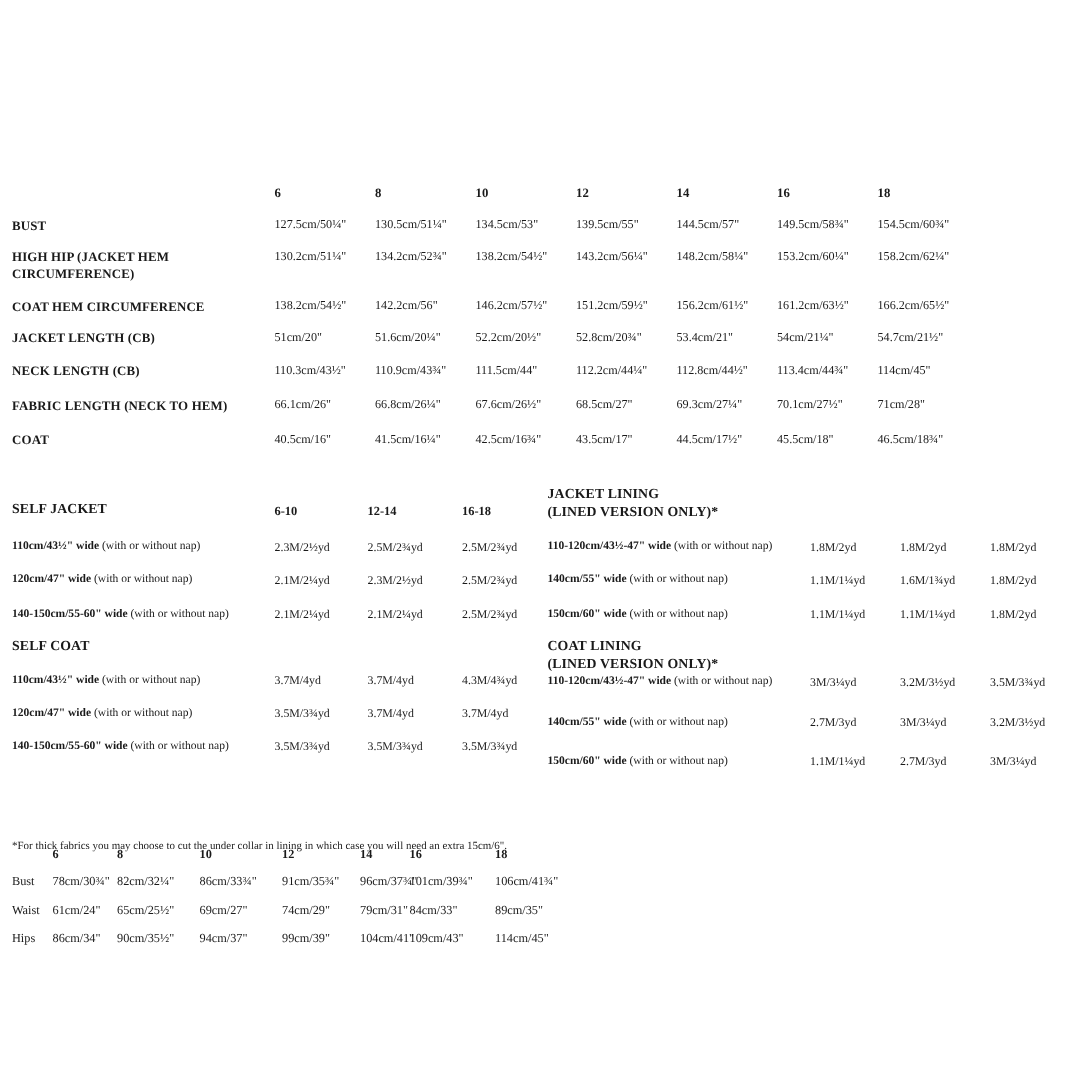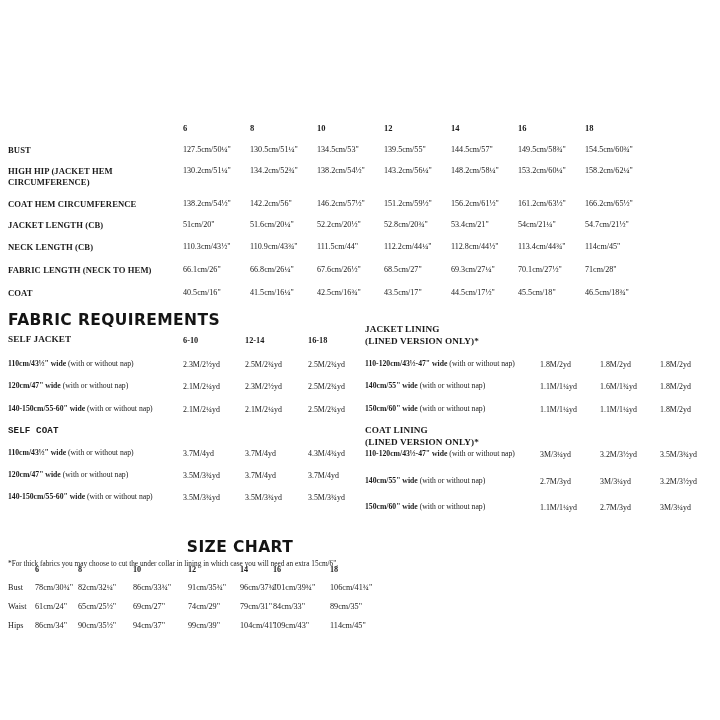--- a/index.html
+++ b/index.html
@@ -179,40 +179,39 @@
       <div class="cell fm-rowlabel" style="left: 8px; top: 288px; width: 170px; white-space: normal;">COAT</div>
       <div class="cell fm-val" style="left: 183px; top: 288px;">40.5cm/16"</div>
       <div class="cell fm-val" style="left: 250px; top: 288px;">41.5cm/16¼"</div>
       <div class="cell fm-val" style="left: 317px; top: 288px;">42.5cm/16¾"</div>
       <div class="cell fm-val" style="left: 384px; top: 288px;">43.5cm/17"</div>
       <div class="cell fm-val" style="left: 451px; top: 288px;">44.5cm/17½"</div>
       <div class="cell fm-val" style="left: 518px; top: 288px;">45.5cm/18"</div>
       <div class="cell fm-val" style="left: 585px; top: 288px;">46.5cm/18¾"</div>
     </div>
 
-  <div class="section-title title-fabric">FABRIC REQUIREMENTS</div>
 
   <div id="fr-table">
       <div class="cell fr-group" style="left: 8px; top: 334px; width: 200px; white-space: pre-line;">SELF JACKET</div>
       <div class="cell fr-head" style="left: 183px; top: 336px;">6-10</div>
       <div class="cell fr-head" style="left: 245px; top: 336px;">12-14</div>
       <div class="cell fr-head" style="left: 308px; top: 336px;">16-18</div>
       <div class="cell fr-label" style="left: 8px; top: 360px; width: 180px; white-space: normal;"><b>110cm/43½" wide </b>(with or without nap)</div>
       <div class="cell fr-val" style="left: 183px; top: 360px;">2.3M/2½yd</div>
       <div class="cell fr-val" style="left: 245px; top: 360px;">2.5M/2¾yd</div>
       <div class="cell fr-val" style="left: 308px; top: 360px;">2.5M/2¾yd</div>
       <div class="cell fr-label" style="left: 8px; top: 382px; width: 180px; white-space: normal;"><b>120cm/47" wide </b>(with or without nap)</div>
       <div class="cell fr-val" style="left: 183px; top: 382px;">2.1M/2¼yd</div>
       <div class="cell fr-val" style="left: 245px; top: 382px;">2.3M/2½yd</div>
       <div class="cell fr-val" style="left: 308px; top: 382px;">2.5M/2¾yd</div>
       <div class="cell fr-label" style="left: 8px; top: 405px; width: 180px; white-space: normal;"><b>140-150cm/55-60" wide </b>(with or without nap)</div>
       <div class="cell fr-val" style="left: 183px; top: 405px;">2.1M/2¼yd</div>
       <div class="cell fr-val" style="left: 245px; top: 405px;">2.1M/2¼yd</div>
       <div class="cell fr-val" style="left: 308px; top: 405px;">2.5M/2¾yd</div>
-      <div class="cell fr-group" style="left: 8px; top: 425px; width: 200px; white-space: pre-line; font-family: Liberation Mono, monospace;">SELF COAT</div>
+      <div class="cell fr-group" style="left: 8px; top: 425px; width: 200px; white-space: pre-line;">SELF COAT</div>
       <div class="cell fr-label" style="left: 8px; top: 449px; width: 180px; white-space: normal;"><b>110cm/43½" wide </b>(with or without nap)</div>
       <div class="cell fr-val" style="left: 183px; top: 449px;">3.7M/4yd</div>
       <div class="cell fr-val" style="left: 245px; top: 449px;">3.7M/4yd</div>
       <div class="cell fr-val" style="left: 308px; top: 449px;">4.3M/4¾yd</div>
       <div class="cell fr-label" style="left: 8px; top: 471px; width: 180px; white-space: normal;"><b>120cm/47" wide </b>(with or without nap)</div>
       <div class="cell fr-val" style="left: 183px; top: 471px;">3.5M/3¾yd</div>
       <div class="cell fr-val" style="left: 245px; top: 471px;">3.7M/4yd</div>
       <div class="cell fr-val" style="left: 308px; top: 471px;">3.7M/4yd</div>
       <div class="cell fr-label" style="left: 8px; top: 493px; width: 180px; white-space: normal;"><b>140-150cm/55-60" wide </b>(with or without nap)</div>
       <div class="cell fr-val" style="left: 183px; top: 493px;">3.5M/3¾yd</div>
@@ -243,21 +242,20 @@
       <div class="cell fr-val" style="left: 600px; top: 477px;">3M/3¼yd</div>
       <div class="cell fr-val" style="left: 660px; top: 477px;">3.2M/3½yd</div>
       <div class="cell fr-label" style="left: 365px; top: 503px; width: 180px; white-space: normal;"><b>150cm/60" wide </b>(with or without nap)</div>
       <div class="cell fr-val" style="left: 540px; top: 503px;">1.1M/1¼yd</div>
       <div class="cell fr-val" style="left: 600px; top: 503px;">2.7M/3yd</div>
       <div class="cell fr-val" style="left: 660px; top: 503px;">3M/3¼yd</div>
     </div>
 
   <div class="footnote">*For thick fabrics you may choose to cut the under collar in lining in which case you will need an extra 15cm/6".</div>
 
-  <div class="section-title title-size">SIZE CHART</div>
 
   <div id="sc-table">
       <div class="cell sc-head" style="left: 35px; top: 565px;">6</div>
       <div class="cell sc-head" style="left: 78px; top: 565px;">8</div>
       <div class="cell sc-head" style="left: 133px; top: 565px;">10</div>
       <div class="cell sc-head" style="left: 188px; top: 565px;">12</div>
       <div class="cell sc-head" style="left: 240px; top: 565px;">14</div>
       <div class="cell sc-head" style="left: 273px; top: 565px;">16</div>
       <div class="cell sc-head" style="left: 330px; top: 565px;">18</div>
       <div class="cell sc-rowlabel" style="left: 8px; top: 583px;">Bust</div>

